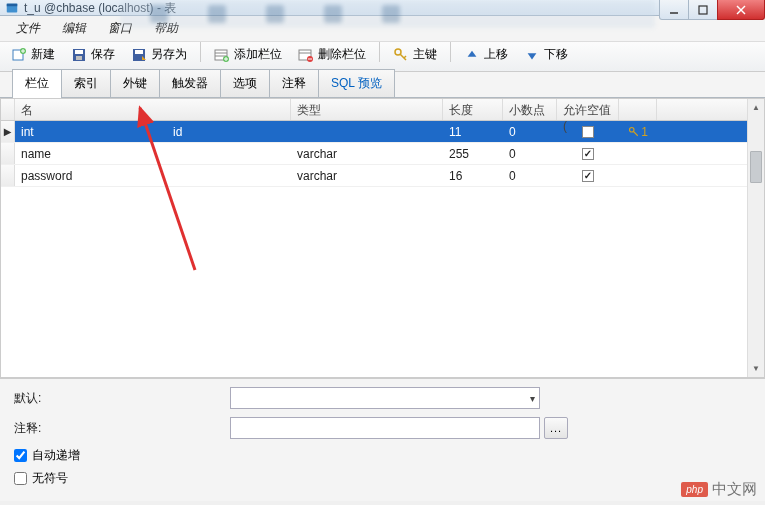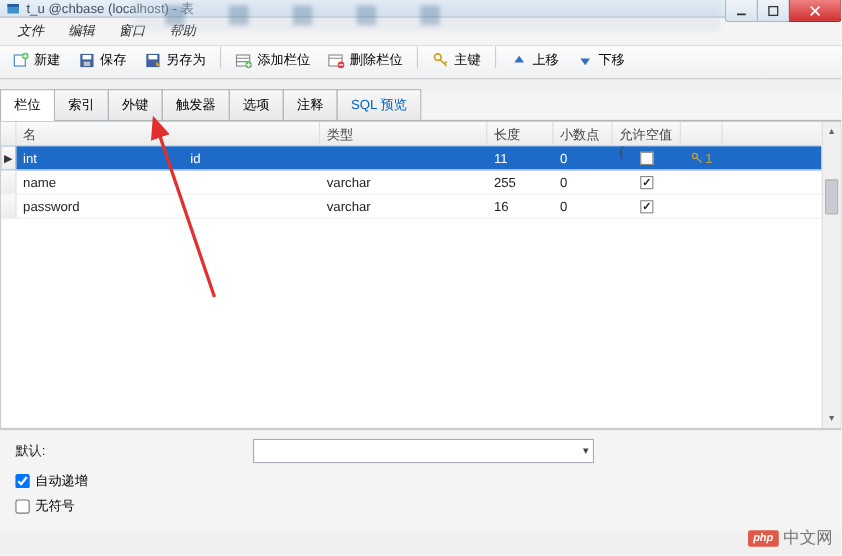--- a/index.html
+++ b/index.html
@@ -18,21 +18,21 @@
     .blurry-overlay span { width: 18px; height: 18px; background: #7090b0; border-radius: 3px; }
 
     .menubar { height: 26px; background: #f4f4f4; display: flex; align-items: center; padding: 0 6px; gap: 2px; border-bottom: 1px solid #ddd; font-style: italic; }
     .menu-item { padding: 4px 10px; cursor: pointer; color: #222; }
     
     .toolbar { height: 30px; background: linear-gradient(#fcfcfc,#eef0f2); border-bottom: 1px solid #ccc; display: flex; align-items: flex-start; padding: 0 4px; gap: 2px; }
     .tool-btn { display: inline-flex; align-items: center; padding: 3px 6px; gap: 4px; cursor: pointer; border: 1px solid transparent; border-radius: 3px; }
     .tool-sep { width: 1px; height: 20px; background: #ccc; margin: 0 4px; }
     .ticon { width: 16px; height: 16px; display: inline-flex; align-items: center; justify-content: center; }
     
-    .tabbar { height: 26px; background: #f4f4f4; display: flex; align-items: flex-end; padding-left: 0; border-bottom: 1px solid #b0b8c0; margin-top: 12px; }
+    .tabbar { height: 26px; background: #f4f4f4; display: flex; align-items: flex-end; padding-left: 12px; border-bottom: 1px solid #b0b8c0; }
     .tab { padding: 5px 12px; border: 1px solid #b0b8c0; border-bottom: none; background: linear-gradient(#f8f8f8,#e8e8e8); margin-right: -1px; cursor: pointer; position: relative; font-size: 12px; }
     .tab.active { background: #fff; z-index: 2; border-top: 1px solid #b0b8c0; padding-bottom: 6px; margin-bottom: -1px; }
     .tab.sql-preview { color: #0060c0; }
     
     .content { background: #fff; height: 280px; border: 1px solid #ccc; margin: 0; position: relative; display: flex; }
     .grid-area { flex: 1; overflow: hidden; }
     .grid-header { display: flex; height: 22px; background: linear-gradient(#fafafa,#ececec); border-bottom: 1px solid #ccc; }
     .gh-cell { padding: 3px 6px; border-right: 1px solid #ddd; color: #444; font-size: 12px; }
     .gh-indicator { width: 14px; border-right: 1px solid #ddd; }
     .c-name { width: 276px; }
@@ -63,21 +63,21 @@
     .ftext-input { width: 310px; height: 22px; border: 1px solid #aab; background: #fff; padding: 0 4px; }
     .fcombo { width: 310px; height: 22px; border: 1px solid #aab; background: #fff; position: relative; display: flex; align-items: center; }
     .fcombo::after { content: "▾"; position: absolute; right: 4px; font-size: 10px; color: #444; }
     .fbtn-more { width: 24px; height: 22px; margin-left: 4px; border: 1px solid #aab; background: linear-gradient(#fafafa,#e4e4e4); display: flex; align-items: center; justify-content: center; font-size: 11px; cursor: pointer; border-radius: 2px; letter-spacing: 1px; }
     .check-row { display: flex; align-items: center; margin-bottom: 6px; gap: 5px; }
     .check-row input[type=checkbox] { width: 13px; height: 13px; }
     
     .arrow-annotation { position: absolute; top: 100px; left: 130px; pointer-events: none; z-index: 100; }
     
     .watermark { position: absolute; right: 8px; bottom: 6px; display: flex; align-items: center; gap: 4px; opacity: 0.9; }
-    .wm-badge { background: #dd4b39; color: #fff; font-size: 10px; font-weight: bold; padding: 2px 5px; border-radius: 2px; font-style: italic; }
+    .wm-badge { background: #dd4b39; color: #fff; font-size: 10px; font-weight: normal; padding: 2px 5px; border-radius: 2px; font-style: italic; }
     .wm-text { color: #666; font-size: 15px; }
   </style>
 </head>
 <body>
 
 <div class="titlebar">
   <span class="titlebar-icon">
     <svg viewBox="0 0 16 16" width="14" height="14">
         <rect x="2" y="3" width="12" height="10" fill="#4090d0" rx="1"></rect>
         <rect x="2" y="3" width="12" height="3" fill="#2060a0"></rect>
@@ -273,20 +273,26 @@
     <div class="vscroll-arrow" style="position:absolute;bottom:0;width:100%">▼</div>
   </div>
 </div>
 
 <div class="form-panel">
   <div class="form-row">
     <div class="flabel">默认:</div>
     <div style="width:160px"></div>
     <div class="fcombo"></div>
   </div>
+  <div class="form-row">
+    <div class="flabel">注释:</div>
+    <div style="width:160px"></div>
+    <input class="ftext-input" style="">
+    <div class="fbtn-more">...</div>
+  </div>
   <div class="check-row">
     <input type="checkbox" id="ai" checked="" style="">
     <label for="ai">自动递增</label>
   </div>
   <div class="check-row">
     <input type="checkbox" id="us" style="">
     <label for="us">无符号</label>
   </div>
 </div>
 

